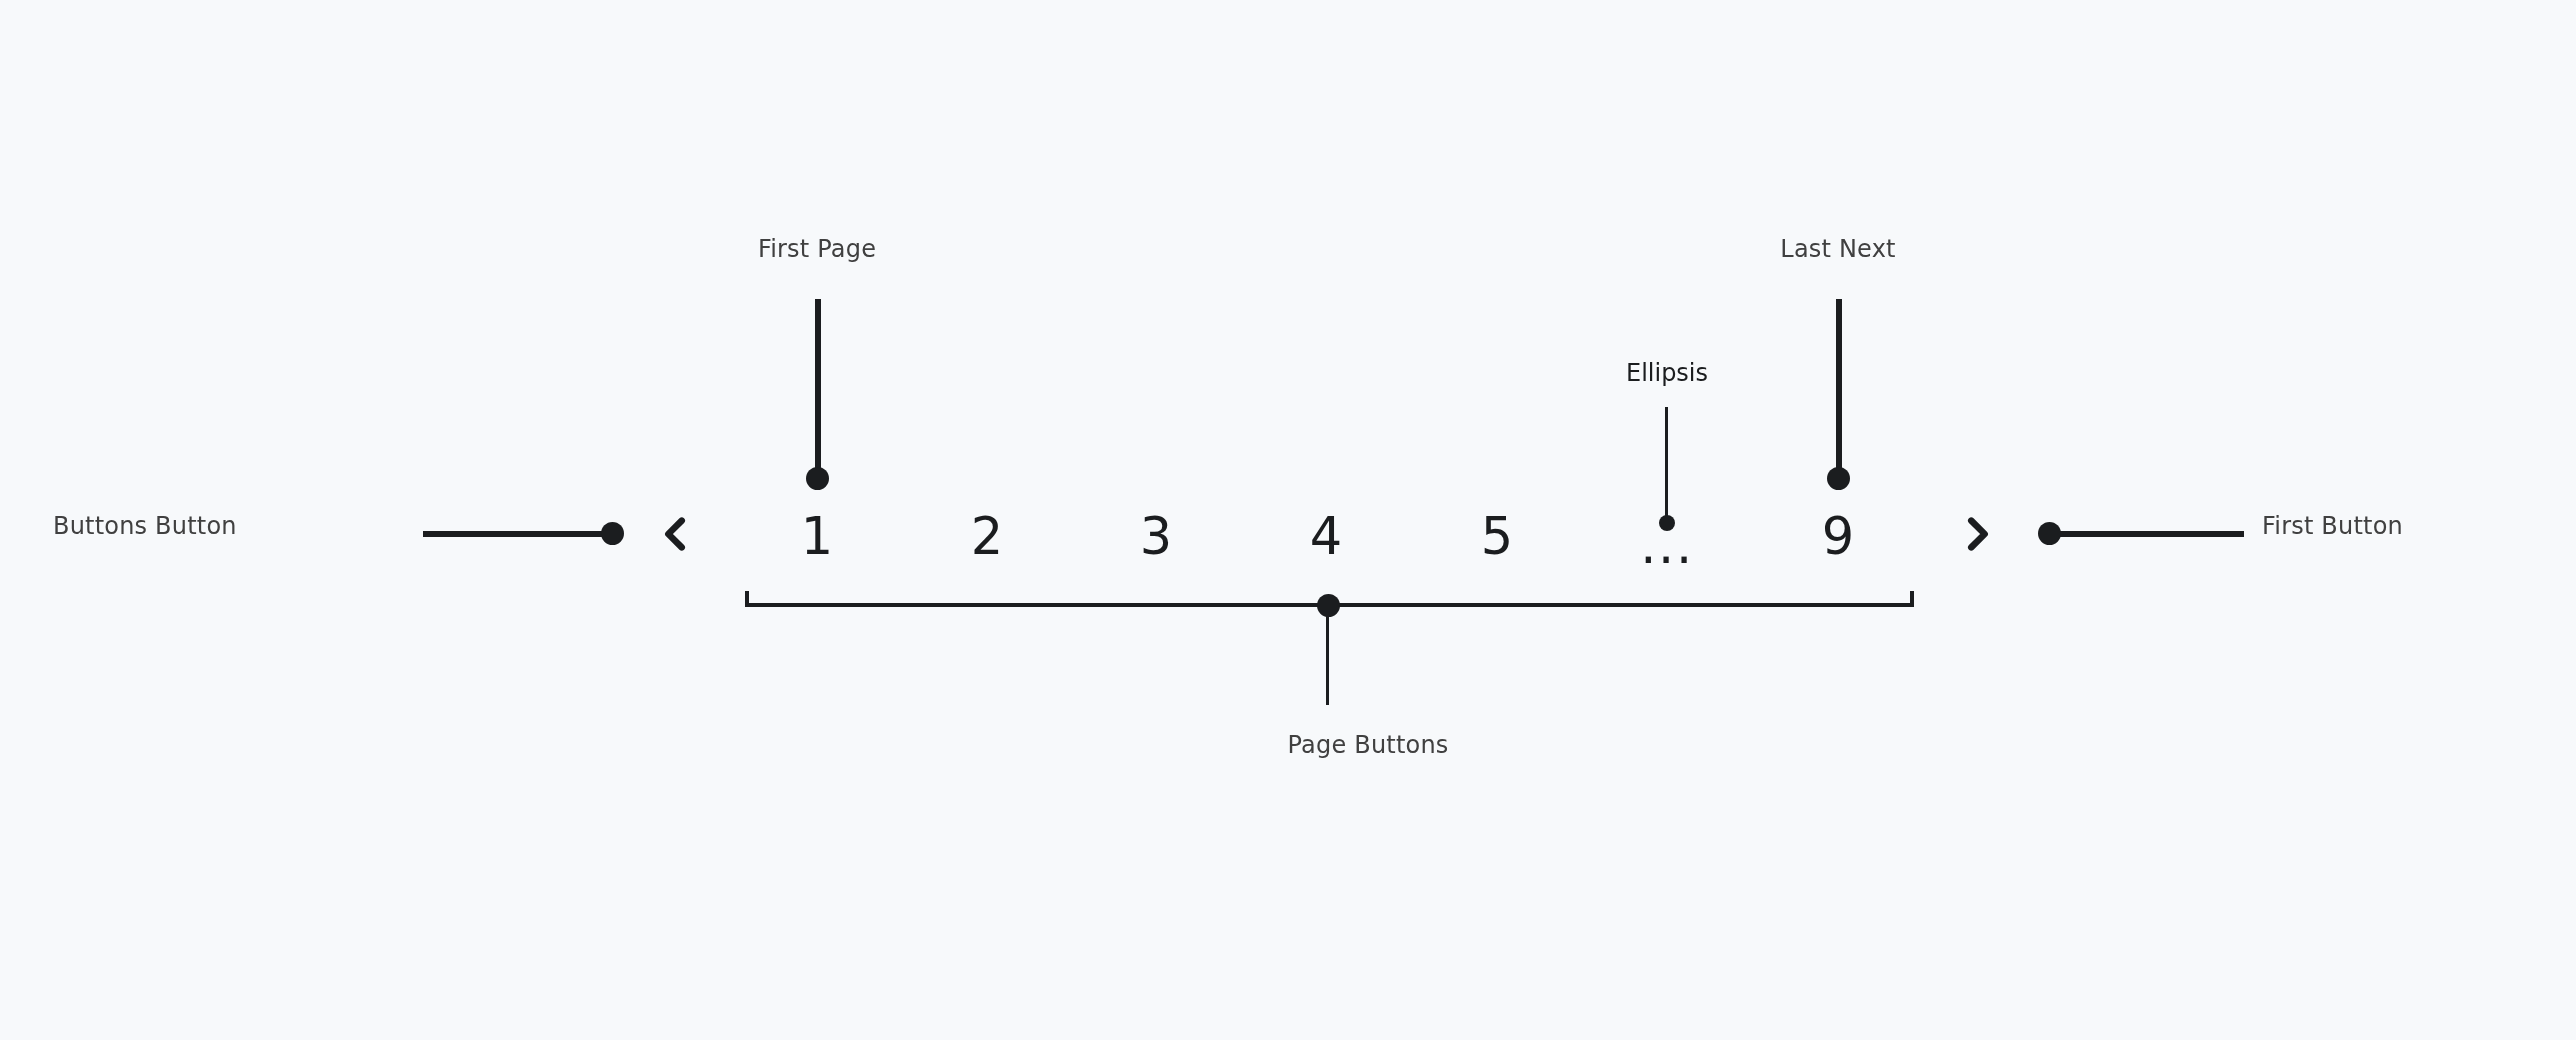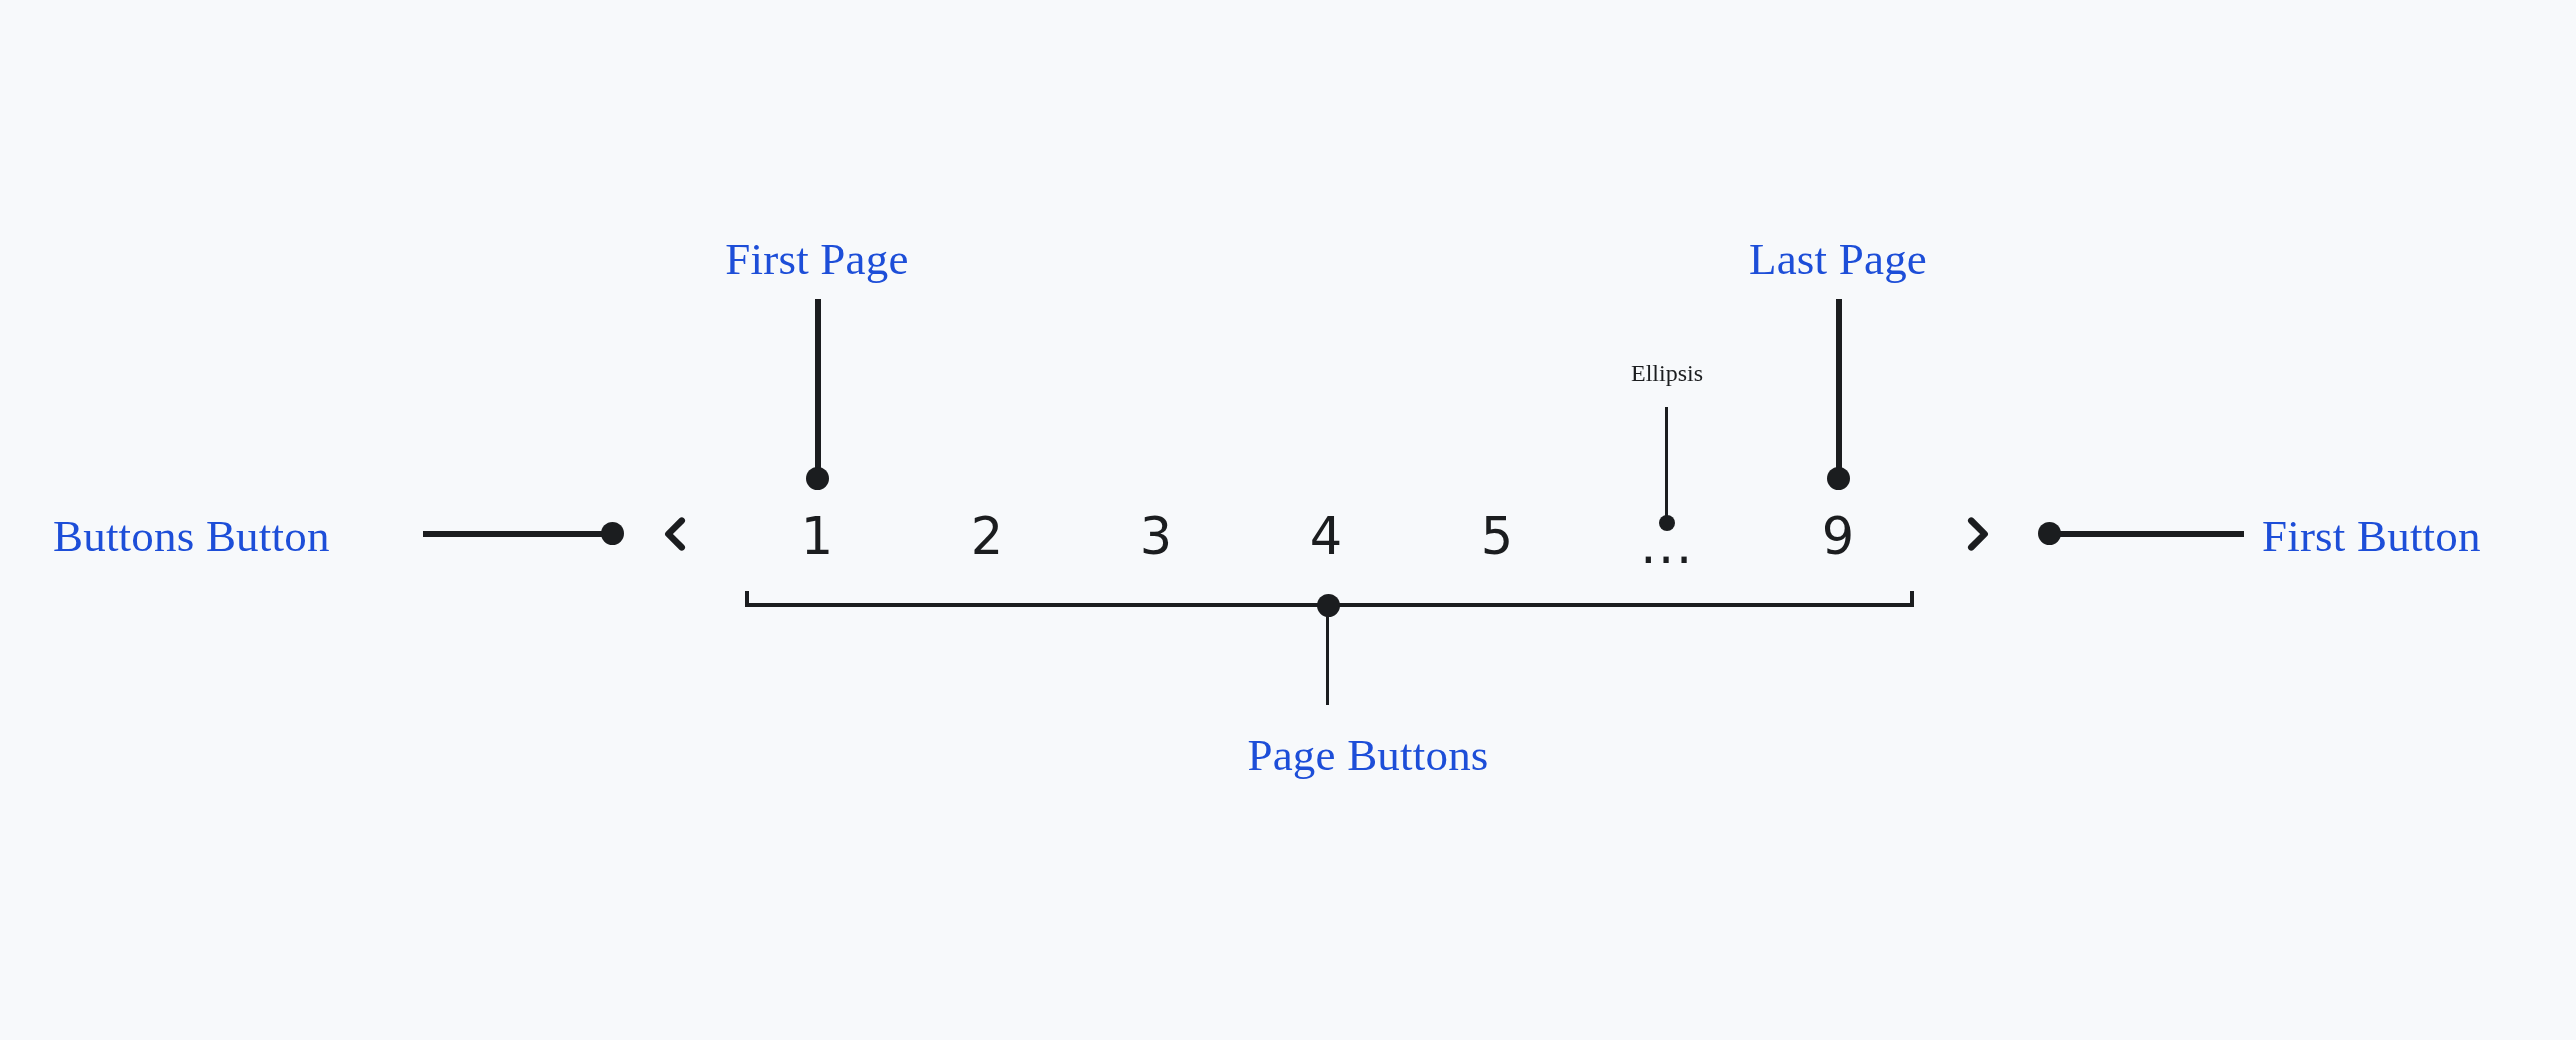--- a/index.html
+++ b/index.html
@@ -41,26 +41,25 @@
   }
   .rule-v-thin {
     position: absolute;
     background: #1b1d1f;
     width: 3.3px;
   }
 
   
   .label {
     position: absolute;
-    font-size: 45px;
+    font-size: 24px;
     line-height: 1;
     white-space: nowrap;
-    color: #1d4ed8;
+    color: #404040;
     letter-spacing: 0.2px;
-    font-family: Liberation Serif, serif;
   }
   .label-sm {
     position: absolute;
     font-size: 24px;
     line-height: 1;
     white-space: nowrap;
     color: #1b1d1f;
   }
   .label-center { transform: translateX(-50%); }
 
@@ -127,27 +126,27 @@
   <div class="page-num" style="left:1156px; top:536px;">3</div>
 
   <div class="page-num" style="left:1326px; top:536px;">4</div>
 
   <div class="page-num" style="left:1497px; top:536px;">5</div>
 
   <div class="ellipsis-glyph" style="left:1667px; top:545px;">...</div>
 
   <div class="page-num" style="left:1838px; top:536px;">9</div>
 
-  <div class="label-sm label-center" style="left:1667px; top:361px;font-family:Liberation Serif, serif;">Ellipsis</div>
+  <div class="label-sm label-center" style="left:1667px; top:361px;">Ellipsis</div>
 
   <div class="rule-v-thin" style="left:1665px; top:407px; height:112px;"></div>
 
   <div class="dot dot-sm" style="left:1659px; top:515px;"></div>
 
-  <div class="label label-center" style="left:1838px; top:237px;">Last Page</div>
+  <div class="label label-center" style="left:1838px; top:237px;">Last Next</div>
 
   <div class="rule-v" style="left:1836px; top:299px; height:179px;"></div>
 
   <div class="dot dot-lg" style="left:1827px; top:467px;"></div>
 
   <div class="chevron" style="left:1977px; top:534px;">
     <svg viewBox="0 0 24 24" fill="none" stroke="#1b1d1f" stroke-width="3.4" stroke-linecap="round" stroke-linejoin="round">
       <polyline points="9 5 16 12 9 19"></polyline>
     </svg>
   </div>

